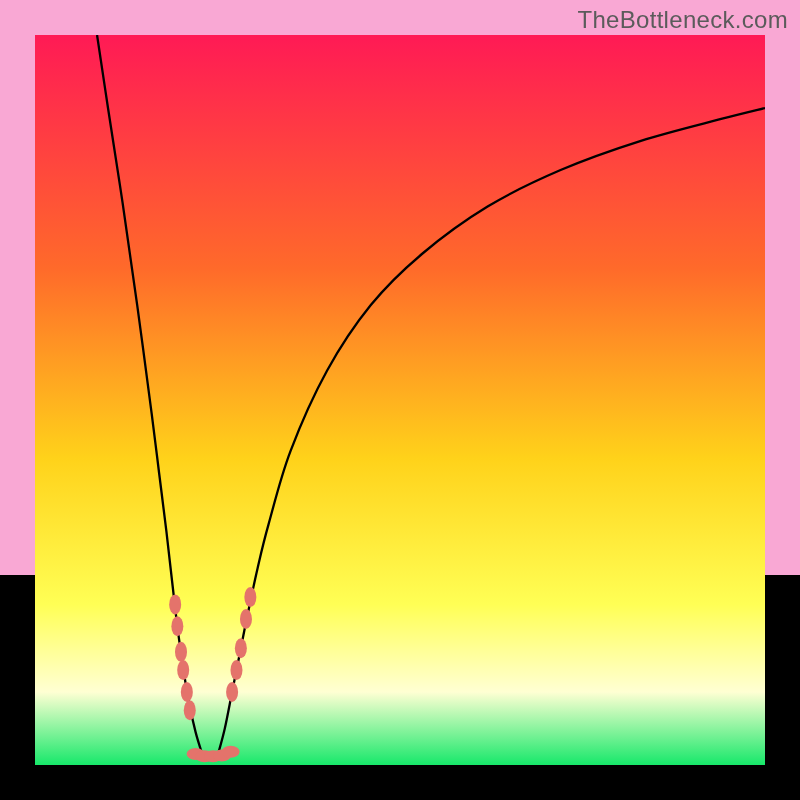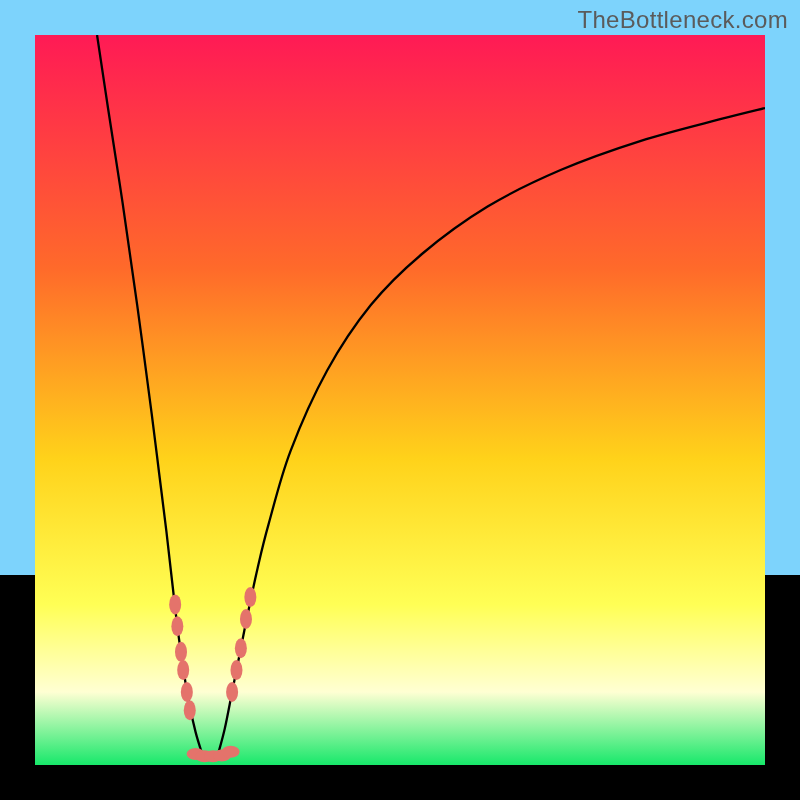--- a/index.html
+++ b/index.html
@@ -10,21 +10,21 @@
     overflow: hidden;
     background: #000;
     font-family: Arial, Helvetica, sans-serif;
   }
   .frame {
     position: absolute;
     left: 0;
     top: 0;
     width: 800px;
     height: 575px;
-    background: #7dd3fc;
+    background: #f9a8d4;
   }
   .plot {
     position: absolute;
     left: 35px;
     top: 35px;
     width: 730px;
     height: 730px;
     overflow: hidden;
   }
   .gradient {

